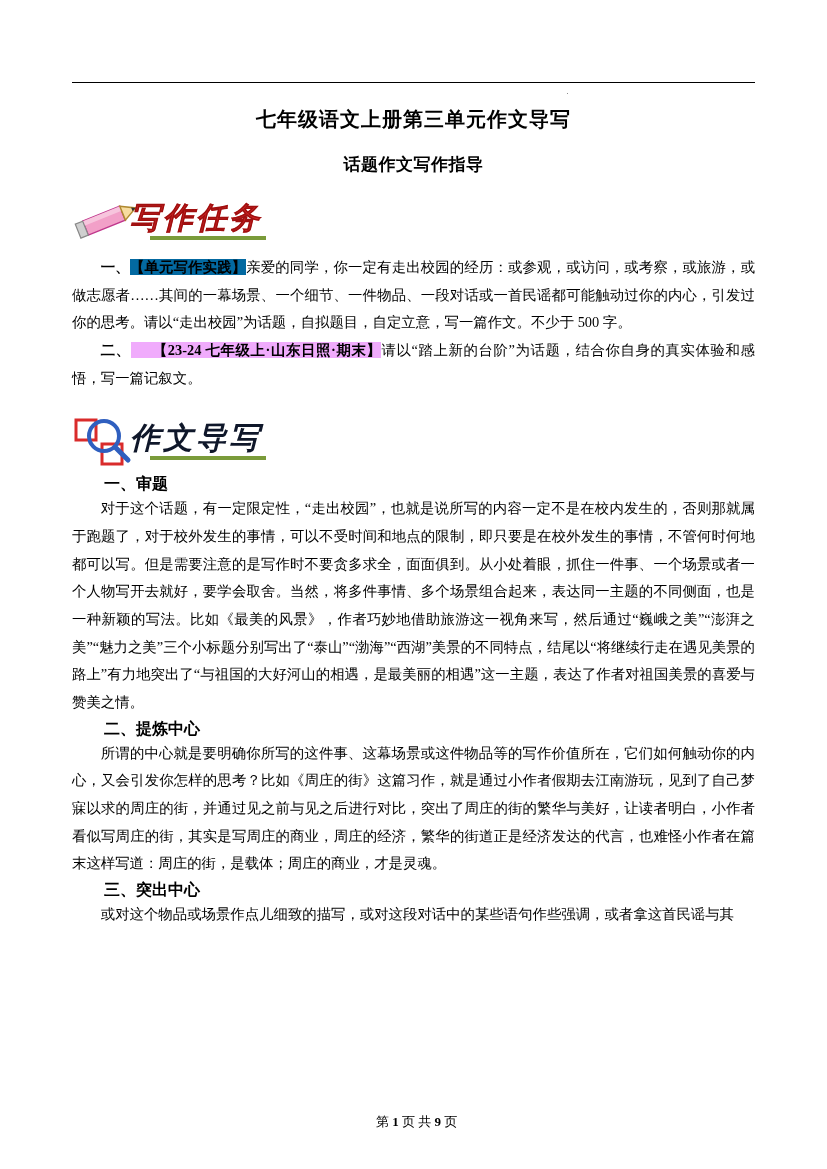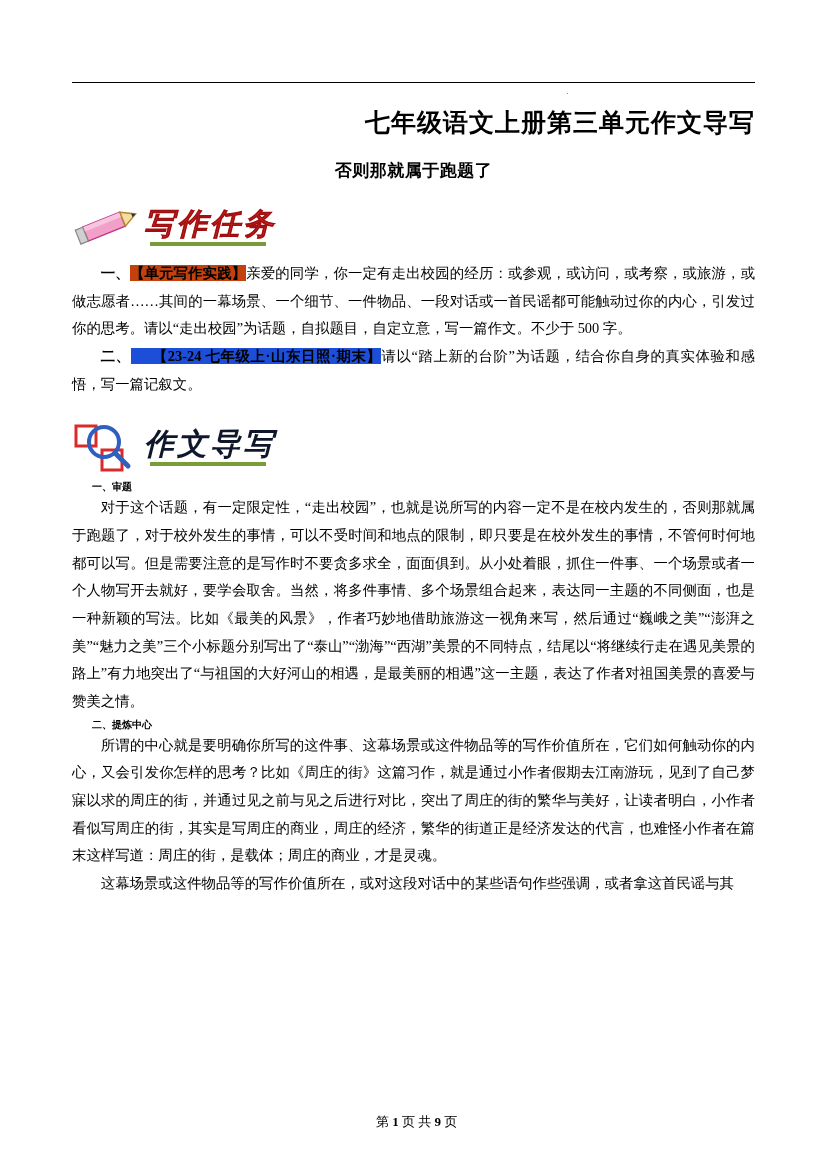--- a/index.html
+++ b/index.html
@@ -28,22 +28,22 @@
     right: 72px;
     top: 82px;
     border-top: 1.4px solid #000;
   }
   .content {
     padding-top: 96px;
   }
   h1.doc-title {
     font-family: "Liberation Serif", "DejaVu Serif", serif;
     font-weight: bold;
-    font-size: 25px;
-    text-align: right;
+    font-size: 20px;
+    text-align: center;
     margin: 0;
     padding-top: 10px;
     letter-spacing: 1px;
   }
   h2.doc-subtitle {
     font-weight: bold;
     font-size: 17px;
     text-align: center;
     margin: 0;
     padding-top: 20px;
@@ -56,21 +56,21 @@
     height: 58px;
     margin-top: 18px;
   }
   .banner-art {
     position: absolute;
     left: 0;
     top: 0;
   }
   .banner-word {
     position: absolute;
-    left: 72px;
+    left: 58px;
     top: 4px;
     font-size: 30px;
     font-weight: bold;
     font-style: italic;
     letter-spacing: 3px;
     font-family: "DejaVu Serif", serif;
   }
   .banner-word.red {
     color: #d92b2b;
     -webkit-text-stroke: 0.6px #a01010;
@@ -88,41 +88,41 @@
     font-size: 14.4px;
     line-height: 1.92;
     margin: 0;
     text-align: justify;
     text-indent: 2em;
   }
   p.tight {
     margin-top: 2px;
   }
   .hl-green {
-    background: #c2410c;
+    background: #0369a1;
     font-weight: bold;
   }
   .hl-yellow {
-    background: #1d4ed8;
+    background: #f0abfc;
     font-weight: bold;
     padding-left: 22px;
   }
   .bold {
     font-weight: bold;
   }
   .boxed-heading {
     font-size: 16px;
     font-weight: bold;
     background: #fbe4d5;
     padding: 5px 6px;
     margin: 8px 0 2px 0;
     border: 1px solid #fbe4d5;
   }
   .sub-heading {
-    font-size: 10px;
+    font-size: 16px;
     font-weight: bold;
     text-indent: 2em;
     margin: 0;
     padding-top: 2px;
   }
   .footer {
     position: absolute;
     left: 6px;
     right: 0;
     bottom: 38px;
@@ -144,21 +144,21 @@
 <body>
 
 <div class="page">
 
   <div class="top-rule"></div>
   <div class="dot-mark">·</div>
 
   <div class="content">
 
     <h1 class="doc-title">七年级语文上册第三单元作文导写</h1>
-    <h2 class="doc-subtitle">否则那就属于跑题了</h2>
+    <h2 class="doc-subtitle">话题作文写作指导</h2>
 
     <div class="banner">
       <svg class="banner-art" width="70" height="52" viewBox="0 0 70 52">
         <g transform="rotate(-22 35 26)">
           <rect x="12" y="18" width="40" height="15" fill="#f2a0c8" stroke="#c0368c" stroke-width="1.5"></rect>
           <rect x="12" y="18" width="40" height="5" fill="#f7c5dd" stroke="none"></rect>
           <polygon points="52,18 66,25.5 52,33" fill="#f7dca0" stroke="#b08a30" stroke-width="1.5"></polygon>
           <polygon points="62,23.5 66,25.5 62,27.5" fill="#333" stroke="none"></polygon>
           <rect x="4" y="18" width="8" height="15" fill="#cfcfcf" stroke="#888" stroke-width="1.2"></rect>
         </g>
@@ -187,21 +187,22 @@
       <div class="banner-underline" style="left:78px; top:42px; width:116px;"></div>
     </div>
 
 
     <p class="sub-heading">一、审题</p>
     <p class="body-text">对于这个话题，有一定限定性，“走出校园”，也就是说所写的内容一定不是在校内发生的，否则那就属于跑题了，对于校外发生的事情，可以不受时间和地点的限制，即只要是在校外发生的事情，不管何时何地都可以写。但是需要注意的是写作时不要贪多求全，面面俱到。从小处着眼，抓住一件事、一个场景或者一个人物写开去就好，要学会取舍。当然，将多件事情、多个场景组合起来，表达同一主题的不同侧面，也是一种新颖的写法。比如《最美的风景》，作者巧妙地借助旅游这一视角来写，然后通过“巍峨之美”“澎湃之美”“魅力之美”三个小标题分别写出了“泰山”“渤海”“西湖”美景的不同特点，结尾以“将继续行走在遇见美景的路上”有力地突出了“与祖国的大好河山的相遇，是最美丽的相遇”这一主题，表达了作者对祖国美景的喜爱与赞美之情。</p>
 
     <p class="sub-heading">二、提炼中心</p>
     <p class="body-text">所谓的中心就是要明确你所写的这件事、这幕场景或这件物品等的写作价值所在，它们如何触动你的内心，又会引发你怎样的思考？比如《周庄的街》这篇习作，就是通过小作者假期去江南游玩，见到了自己梦寐以求的周庄的街，并通过见之前与见之后进行对比，突出了周庄的街的繁华与美好，让读者明白，小作者看似写周庄的街，其实是写周庄的商业，周庄的经济，繁华的街道正是经济发达的代言，也难怪小作者在篇末这样写道：周庄的街，是载体；周庄的商业，才是灵魂。</p>
 
-    <p class="body-text">这幕场景或这件物品等的写作价值所在，或对这段对话中的某些语句作些强调，或者拿这首民谣与其</p>
+    <p class="sub-heading">三、突出中心</p>
+    <p class="body-text">或对这个物品或场景作点儿细致的描写，或对这段对话中的某些语句作些强调，或者拿这首民谣与其</p>
 
   </div>
 
   <div class="footer">
     <span>第</span>
     <span class="num">1</span>
     <span>页 共</span>
     <span class="num">9</span>
     <span>页</span>
   </div>

